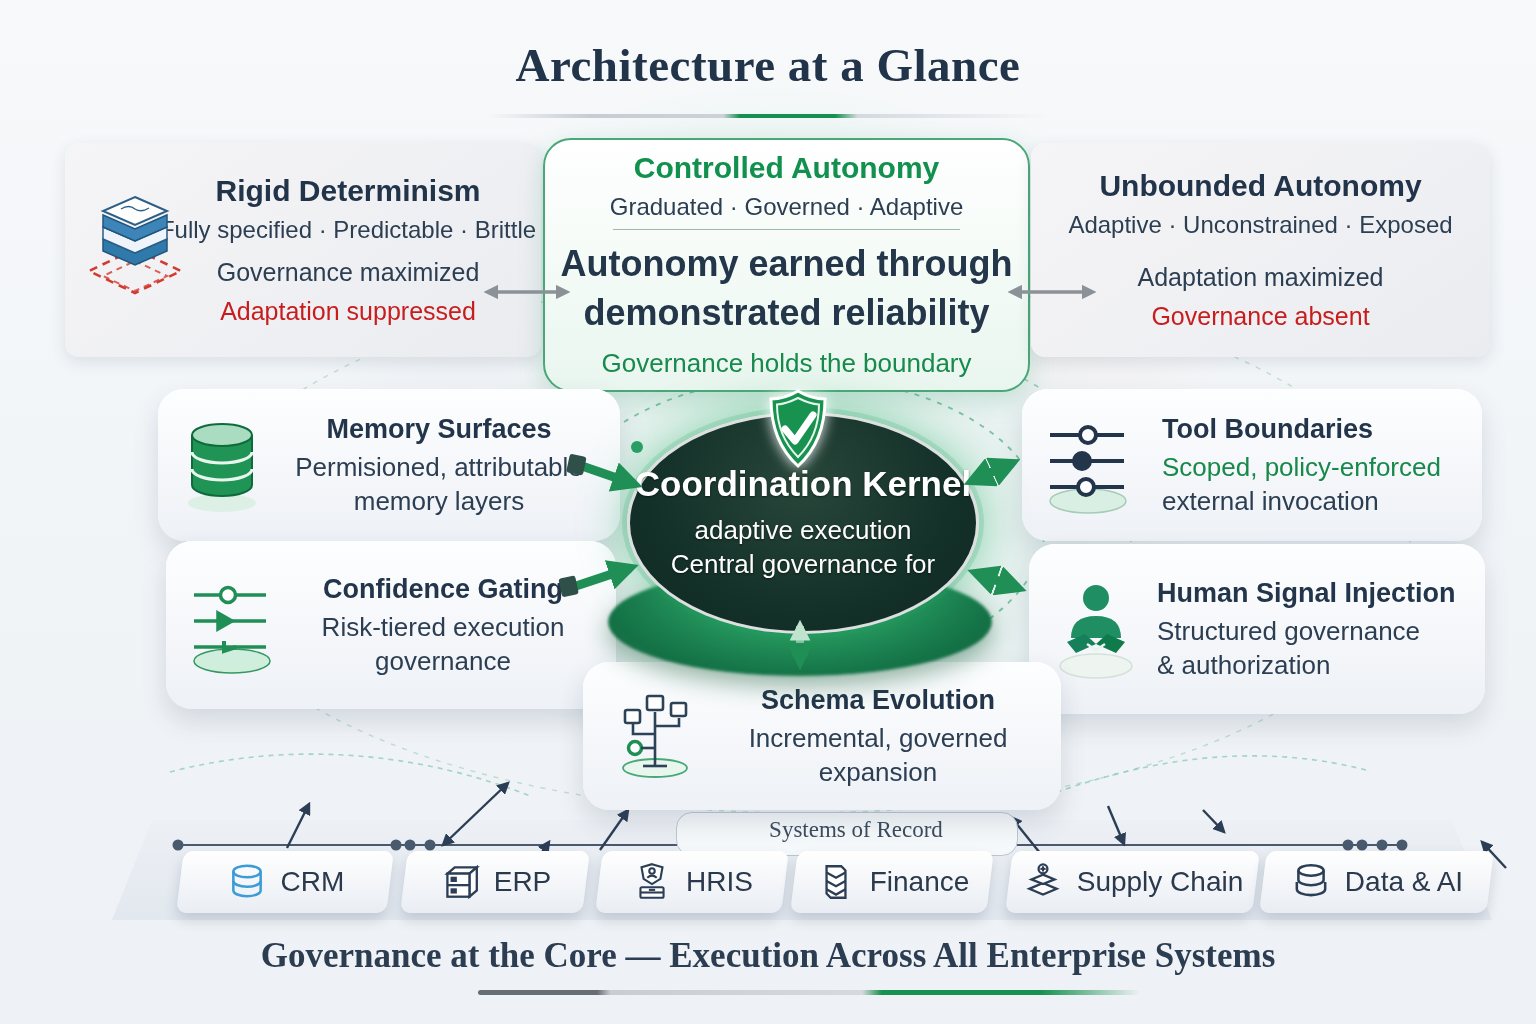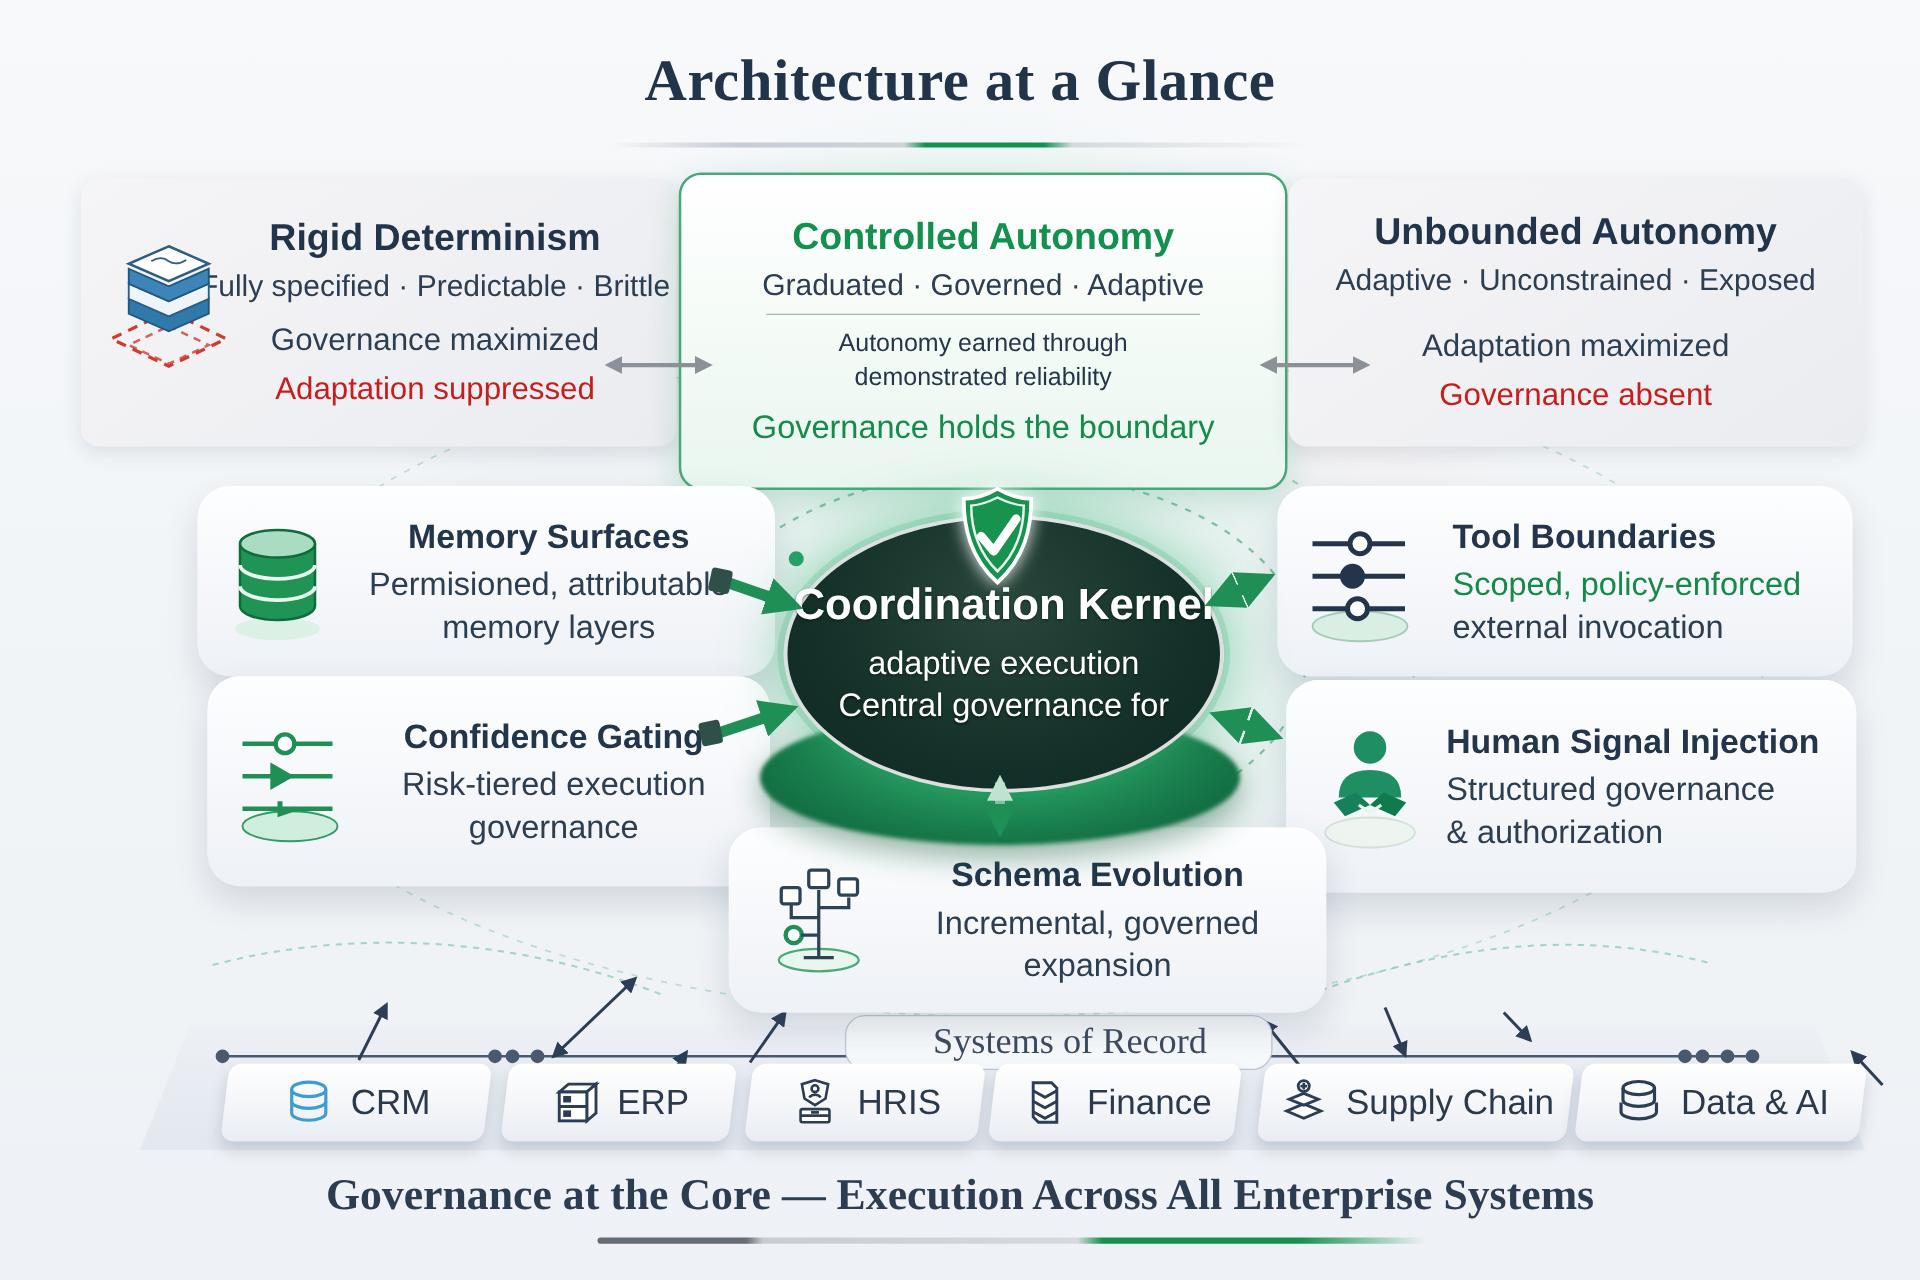--- a/index.html
+++ b/index.html
@@ -16,31 +16,31 @@
   
   .title{top:38px;left:0;width:100%;text-align:center;font-family:"Liberation Serif",serif;
     font-weight:bold;font-size:47px;color:#22344a;letter-spacing:.5px;}
   .title-rule{top:114px;left:488px;width:560px;height:4px;border-radius:2px;
     background:linear-gradient(90deg,rgba(180,188,196,0) 0%,#c7cdd4 18%,#ccd2d8 42%,#149150 45%,#149150 62%,#d3d9de 66%,rgba(211,217,222,0) 100%);}
   
   .panel{border-radius:14px;display:flex;flex-direction:column;justify-content:center;text-align:center;z-index:3;}
   .panel-side{background:linear-gradient(145deg,#f5f5f7 0%,#ebecf0 100%);box-shadow:0 5px 16px rgba(45,65,90,.12);}
   .p-left{left:65px;top:143px;width:476px;height:214px;}
   .p-right{left:1031px;top:143px;width:459px;height:214px;}
-  .p-center{left:543px;top:138px;width:483px;height:250px;border:2px solid #4aa878;border-radius:18px;
+  .p-center{left:543px;top:138px;width:483px;height:250px;border:2px solid #4aa878;border-radius:28px;
     background:linear-gradient(180deg,#ffffff 0%,#f2faf5 60%,#e9f6ef 100%);
     box-shadow:0 8px 26px rgba(25,140,90,.20);}
   .p-title{font-size:30px;font-weight:bold;color:#22344a;margin-bottom:8px;}
   .p-title.green{color:#11904e;}
   .p-traits{font-size:24px;color:#2c3e52;margin-bottom:14px;}
   .p-line{font-size:25px;color:#2c3e52;margin-top:10px;}
   .p-line.red{color:#c81d1d;}
   .p-left .ptext{padding-left:90px;}
   .c-div{width:72%;height:1px;background:#9fb9ab;margin:6px auto 10px auto;}
-  .c-body{font-size:20px;font-weight:normal;color:#24364a;line-height:1.35;}
+  .c-body{font-size:36px;font-weight:bold;color:#24364a;line-height:1.35;}
   .c-foot{font-size:26px;color:#178a4c;margin-top:10px;}
   .rigid-icon{left:18px;top:48px;}
   
   .feature{border-radius:26px;display:flex;align-items:center;gap:16px;padding:10px 22px;z-index:3;
     background:linear-gradient(180deg,#fdfeff 0%,#eef1f6 100%);
     box-shadow:0 12px 26px rgba(50,72,98,.16), inset 0 1px 0 #fff;}
   .f-memory{left:158px;top:389px;width:418px;height:132px;}
   .f-confidence{left:166px;top:541px;width:406px;height:148px;}
   .f-tools{left:1022px;top:389px;width:416px;height:132px;gap:30px;}
   .f-human{left:1029px;top:544px;width:412px;height:150px;}
@@ -62,21 +62,21 @@
   .k-title{font-size:35px;font-weight:bold;margin-bottom:10px;text-shadow:0 1px 2px rgba(0,0,0,.5);}
   .k-sub{font-size:26px;line-height:1.3;text-shadow:0 1px 2px rgba(0,0,0,.5);}
   .shield{left:764px;top:388px;z-index:6;filter:drop-shadow(0 0 7px rgba(255,255,255,.95));}
   
   .band{left:112px;top:820px;width:1380px;height:100px;z-index:1;
     clip-path:polygon(0 100%,40px 0,calc(100% - 40px) 0,100% 100%);
     background:linear-gradient(180deg,#edf0f5 0%,#e2e8ef 100%);}
   .sor-tab{left:676px;top:812px;width:340px;height:42px;border-radius:16px;z-index:2;
     background:#f6f9fb;border:1.5px solid #bcc7d2;}
   .sor-label{left:676px;top:817px;width:360px;text-align:center;z-index:3;
-    font-family:"Liberation Serif",serif;font-size:29px;color:#3c4b5d;}
+    font-family:"Liberation Serif",serif;font-size:23px;color:#3c4b5d;}
   .chip{top:851px;height:62px;z-index:3;}
   .chip-bg{position:absolute;inset:0;transform:skewX(-7deg);border-radius:10px;
     background:linear-gradient(180deg,#ffffff 0%,#e9edf3 100%);
     box-shadow:0 7px 13px rgba(55,75,100,.20), inset 0 1px 0 #fff;}
   .chip-content{position:relative;height:100%;display:flex;align-items:center;justify-content:center;gap:13px;}
   .chip-label{font-size:28px;font-weight:normal;color:#2b394d;}
   .ch-crm{left:180px;width:210px;} .ch-erp{left:404px;width:182px;} .ch-hris{left:599px;width:186px;}
   .ch-fin{left:794px;width:196px;} .ch-sc{left:1009px;width:247px;} .ch-dai{left:1263px;width:227px;}
   
   .caption{top:936px;left:0;width:100%;text-align:center;font-family:"Liberation Serif",serif;

